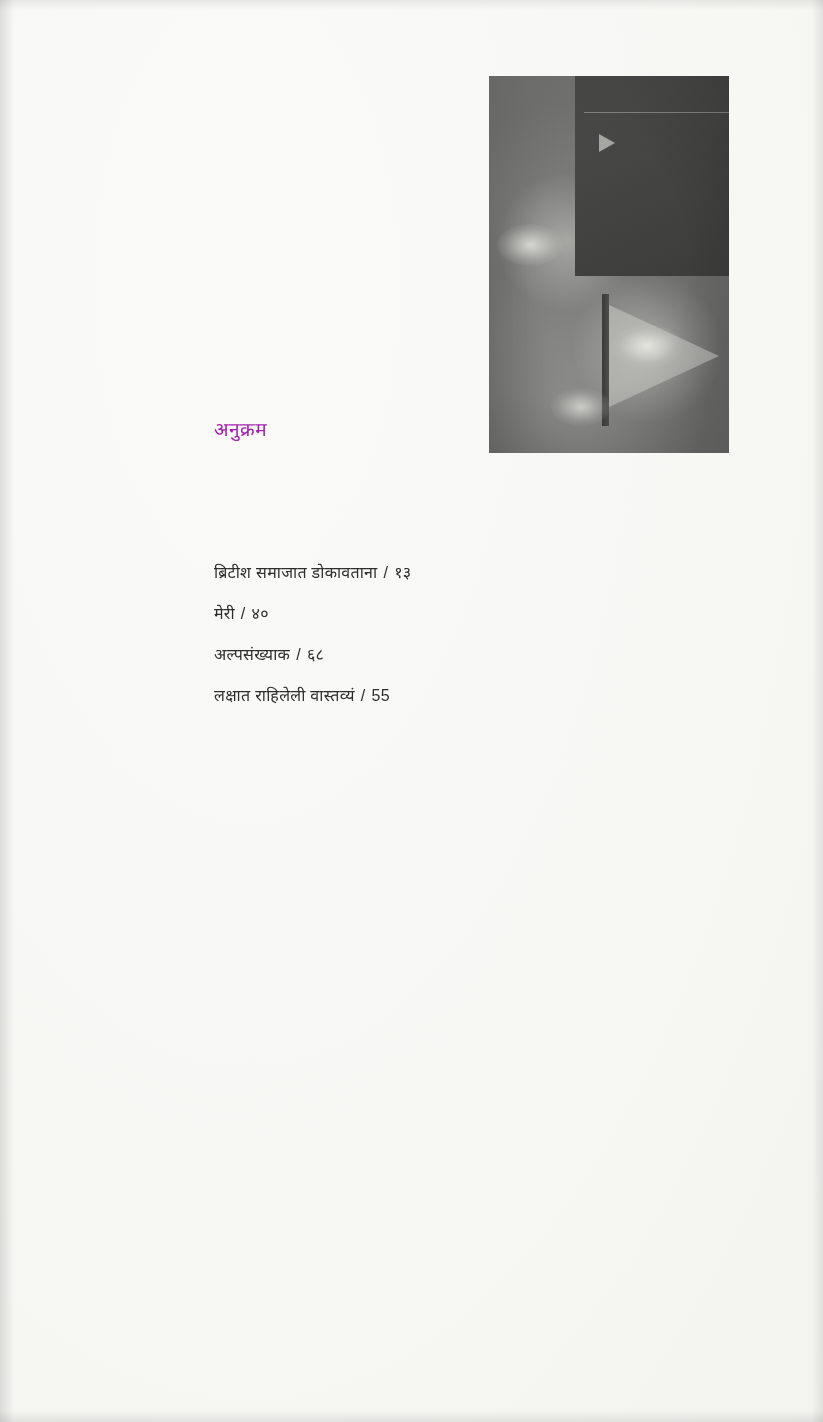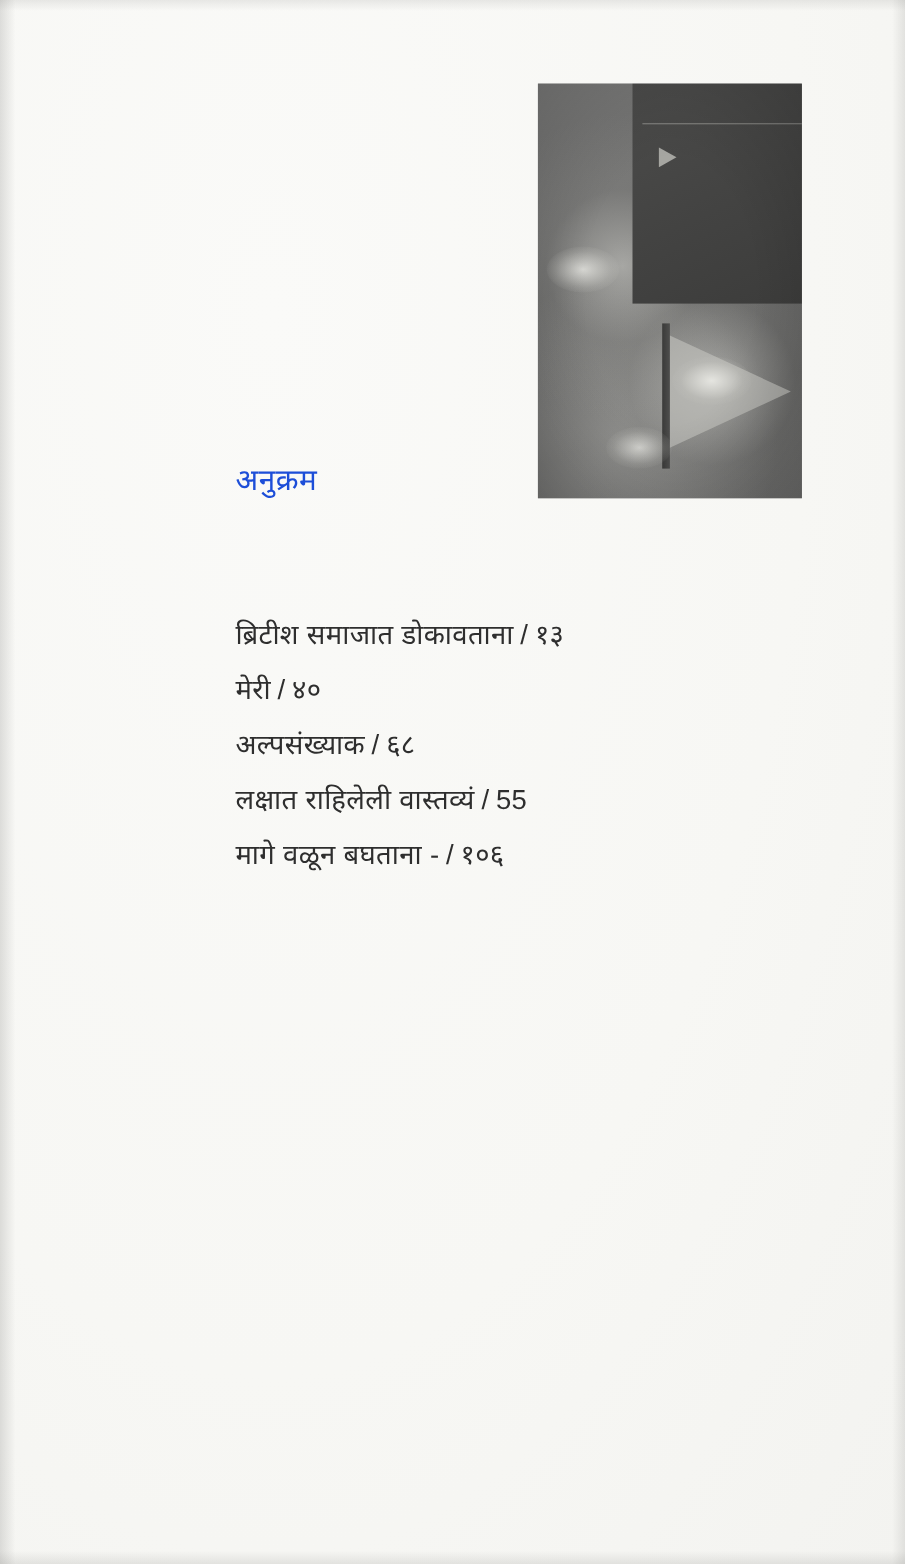--- a/index.html
+++ b/index.html
@@ -148,33 +148,33 @@
     inset: 0;
     background: radial-gradient(ellipse at 50% 50%, rgba(0,0,0,0) 45%, rgba(0,0,0,0.16) 100%);
   }
 
   
   .heading {
     position: absolute;
     left: 214px;
     top: 416px;
     font-family: "Liberation Sans", sans-serif;
-    font-size: 27px;
-    color: #1d4ed8;
+    font-size: 19px;
+    color: #a21caf;
     letter-spacing: 0.5px;
   }
   .toc {
     position: absolute;
     left: 214px;
     top: 565px;
     width: 460px;
   }
   .toc-entry {
     font-family: "Liberation Sans", sans-serif;
-    font-size: 25px;
+    font-size: 16px;
     color: #2e2e2e;
     line-height: 1.0;
     margin-bottom: 25px;
     white-space: nowrap;
     letter-spacing: 0.3px;
   }
   .toc-entry:last-child { margin-bottom: 0; }
   .sep { padding: 0 6px; }
 </style>
 </head>
@@ -204,22 +204,19 @@
     </div>
     <div class="toc-entry">
       <span>मेरी</span><span class="sep">/</span><span>४०</span>
     </div>
     <div class="toc-entry">
       <span>अल्पसंख्याक</span><span class="sep">/</span><span>६८</span>
     </div>
     <div class="toc-entry">
       <span>लक्षात राहिलेली वास्तव्यं</span><span class="sep">/</span><span>55</span>
     </div>
-    <div class="toc-entry">
-      <span>मागे वळून बघताना -</span><span class="sep">/</span><span>१०६</span>
-    </div>
   </div>
 
   <div class="page-edge-left"></div>
   <div class="page-edge-right"></div>
   <div class="page-edge-top"></div>
   <div class="page-edge-bottom"></div>
 </div>
 
 </body></html>

